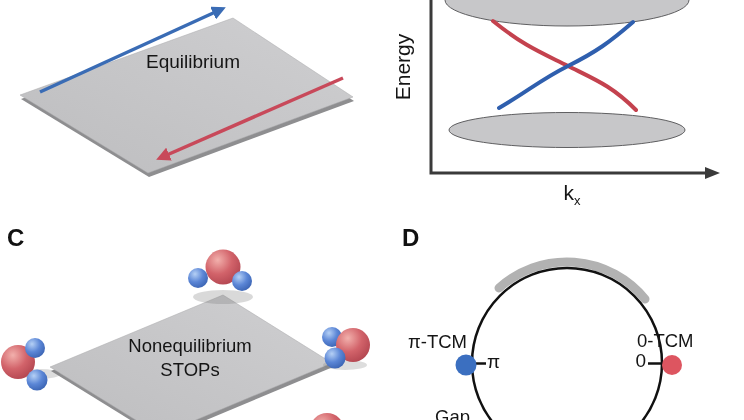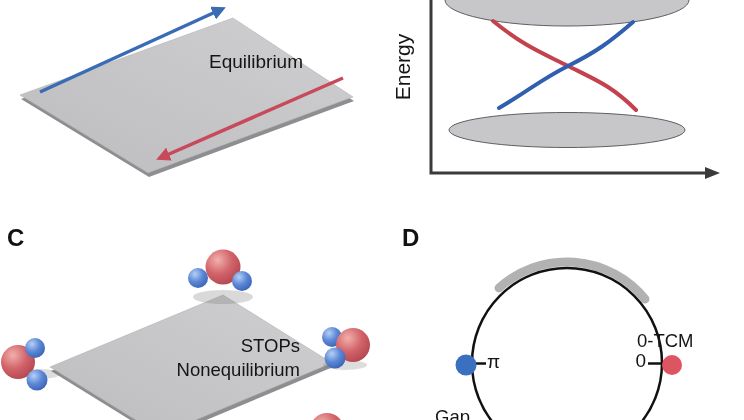--- a/index.html
+++ b/index.html
@@ -2,21 +2,21 @@
 <html><head>
 <meta charset="utf-8">
 <style>
   html,body{margin:0;padding:0;background:#fff;}
   #canvas{
     position:relative;width:744px;height:420px;background:#ffffff;
     overflow:hidden;font-family:"Liberation Sans",sans-serif;color:#111;
   }
   .abs{position:absolute;}
   .panel-label{font-size:24px;font-weight:bold;color:#111;line-height:1;}
-  .caption{text-align:right;color:#151515;}
+  .caption{text-align:center;color:#151515;}
   .cap-a{left:83px;top:50px;width:220px;font-size:19px;line-height:23px;}
   .cap-c{left:80px;top:334px;width:220px;font-size:18.5px;line-height:24px;}
   .ylabel{
     left:334px;top:54px;width:140px;height:26px;text-align:center;
     font-size:21px;transform:rotate(-90deg);color:#151515;
   }
   .xlabel{left:547px;top:181px;width:50px;text-align:center;font-size:21px;color:#151515;}
   .xlabel sub{font-size:13px;}
   .d-text{font-size:18.5px;color:#151515;white-space:nowrap;}
   .tick-text{font-size:19px;color:#151515;}
@@ -51,20 +51,21 @@
 
   <svg class="abs" style="left:372px;top:0" width="372" height="210" viewBox="0 0 372 210">
     <ellipse cx="195" cy="0" rx="122" ry="26" fill="#c7c7c9" stroke="#5f5f61" stroke-width="1"></ellipse>
     <path d="M121,21 C152,46 168,52 196,66 C224,80 240,86 264,110" fill="none" stroke="#c4424e" stroke-width="4" stroke-linecap="round"></path>
     <path d="M127,108 C155,92 168,80 196,66 C224,52 238,42 261,22" fill="none" stroke="#2f5fae" stroke-width="4" stroke-linecap="round"></path>
     <ellipse cx="195" cy="130" rx="118" ry="17.5" fill="#c7c7c9" stroke="#5f5f61" stroke-width="1"></ellipse>
     <path d="M59,0 L59,173 L334,173" fill="none" stroke="#3a3a3a" stroke-width="3"></path>
     <polygon points="333,167 348,173 333,179" fill="#3a3a3a"></polygon>
   </svg>
   <div class="abs ylabel">Energy</div>
+  <div class="abs xlabel"><span>k</span><sub>x</sub></div>
 
   <svg class="abs" style="left:0;top:210px" width="372" height="210" viewBox="0 0 372 210">
     <defs>
       <radialGradient id="gradR" cx="0.35" cy="0.3" r="0.9">
         <stop offset="0" stop-color="#f2b0ac"></stop>
           <stop offset="0.45" stop-color="#d2636a"></stop>
           <stop offset="1" stop-color="#a63a46"></stop>
       </radialGradient>
       <radialGradient id="gradB" cx="0.35" cy="0.3" r="0.9">
         <stop offset="0" stop-color="#b5d0f5"></stop>
@@ -99,31 +100,32 @@
       <circle cx="353" cy="135" r="17" fill="url(#gradR)"></circle>
       <circle cx="335" cy="148" r="10.5" fill="url(#gradB)"></circle>
     </g>
 
     <g>
       <circle cx="327" cy="220" r="17" fill="url(#gradR)"></circle>
     </g>
   </svg>
   <div class="abs panel-label" style="left:7px;top:226px">C</div>
   <div class="abs caption cap-c">
+    <div>Nonequilibrium</div>
     <div>STOPs</div>
-    <div>Nonequilibrium</div>
   </div>
 
   <svg class="abs" style="left:372px;top:210px" width="372" height="210" viewBox="0 0 372 210">
     <path d="M127,78 A101,101 0 0 1 273,89" fill="none" stroke="#b2b2b2" stroke-width="9" stroke-linecap="round"></path>
     <circle cx="195" cy="153" r="95" fill="none" stroke="#111" stroke-width="2.5"></circle>
     <line x1="101" y1="153.5" x2="114" y2="153.5" stroke="#111" stroke-width="2.5"></line>
     <line x1="276" y1="153.5" x2="289" y2="153.5" stroke="#111" stroke-width="2.5"></line>
     <circle cx="94" cy="155" r="10.5" fill="#3b6fc0"></circle>
     <circle cx="300" cy="155" r="10" fill="#dd5560"></circle>
   </svg>
   <div class="abs panel-label" style="left:402px;top:226px">D</div>
+  <div class="abs d-text" style="left:387px;top:331px;width:80px;text-align:right">π-TCM</div>
   <div class="abs tick-text" style="left:487px;top:351px">π</div>
   <div class="abs tick-text" style="left:626px;top:350px;width:20px;text-align:right">0</div>
   <div class="abs d-text" style="left:637px;top:330px">0-TCM</div>
   <div class="abs d-text" style="left:435px;top:406px">Gap</div>
 
 </div>
 
 </body></html>

